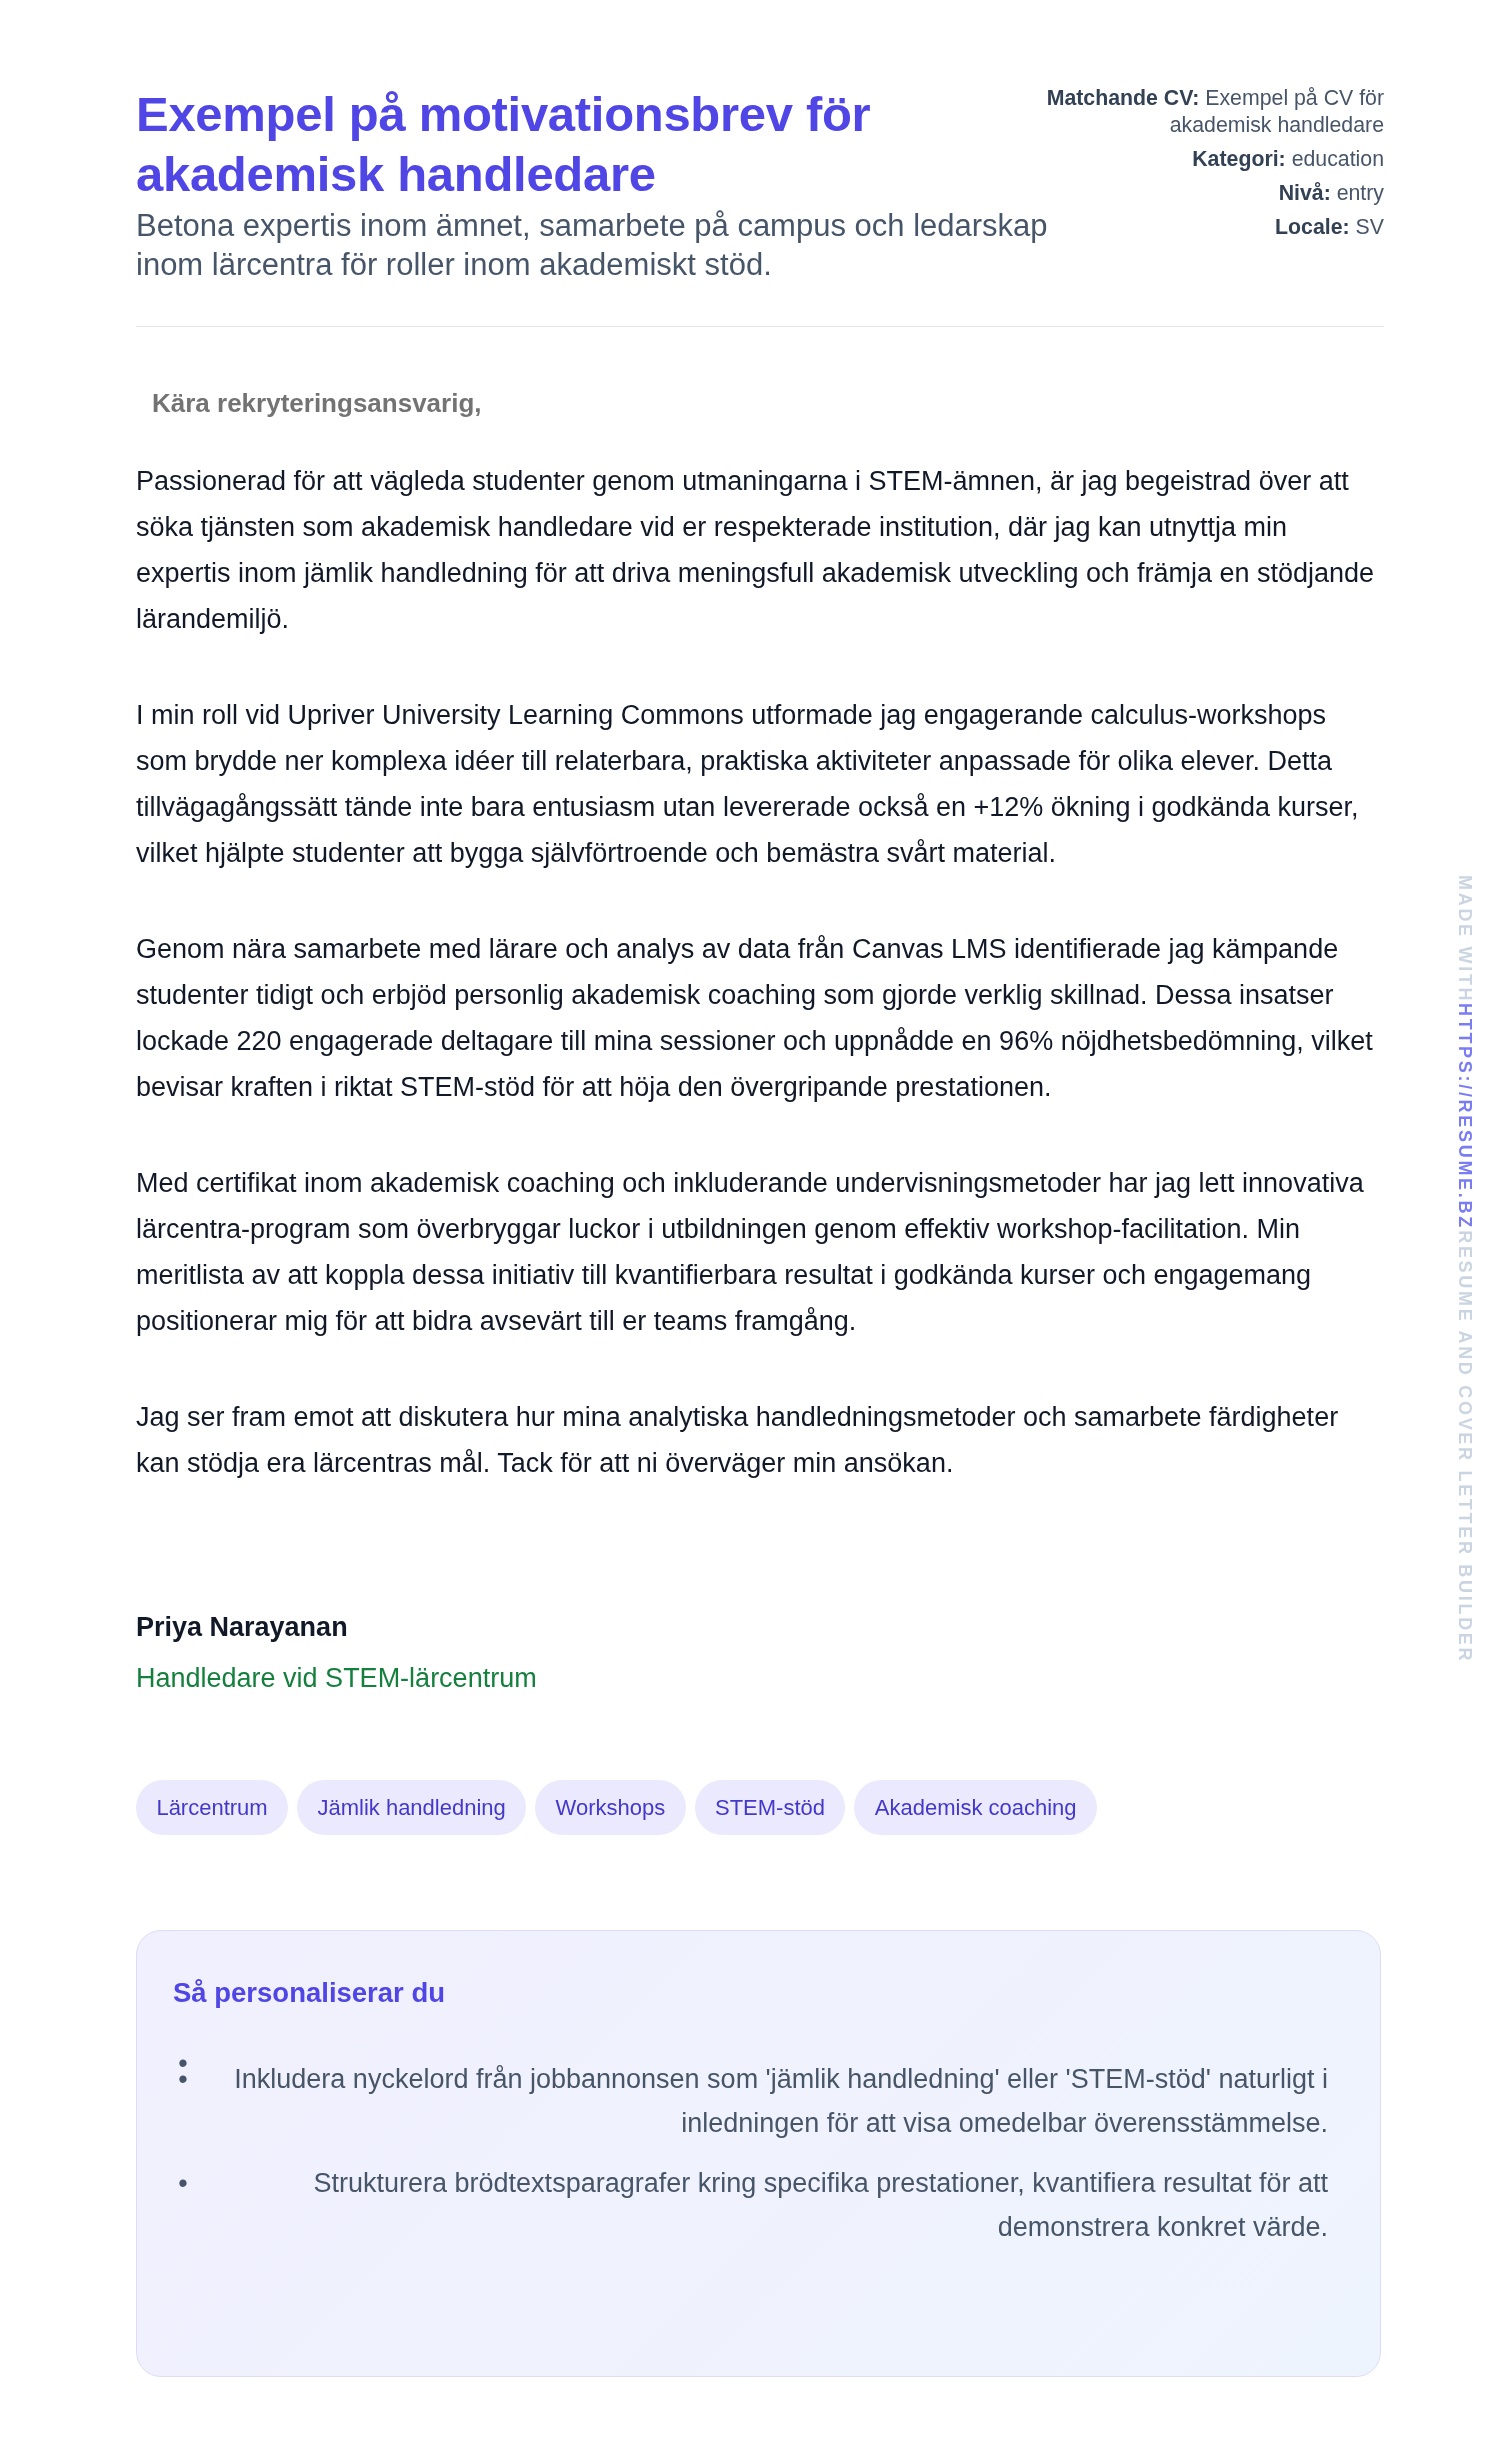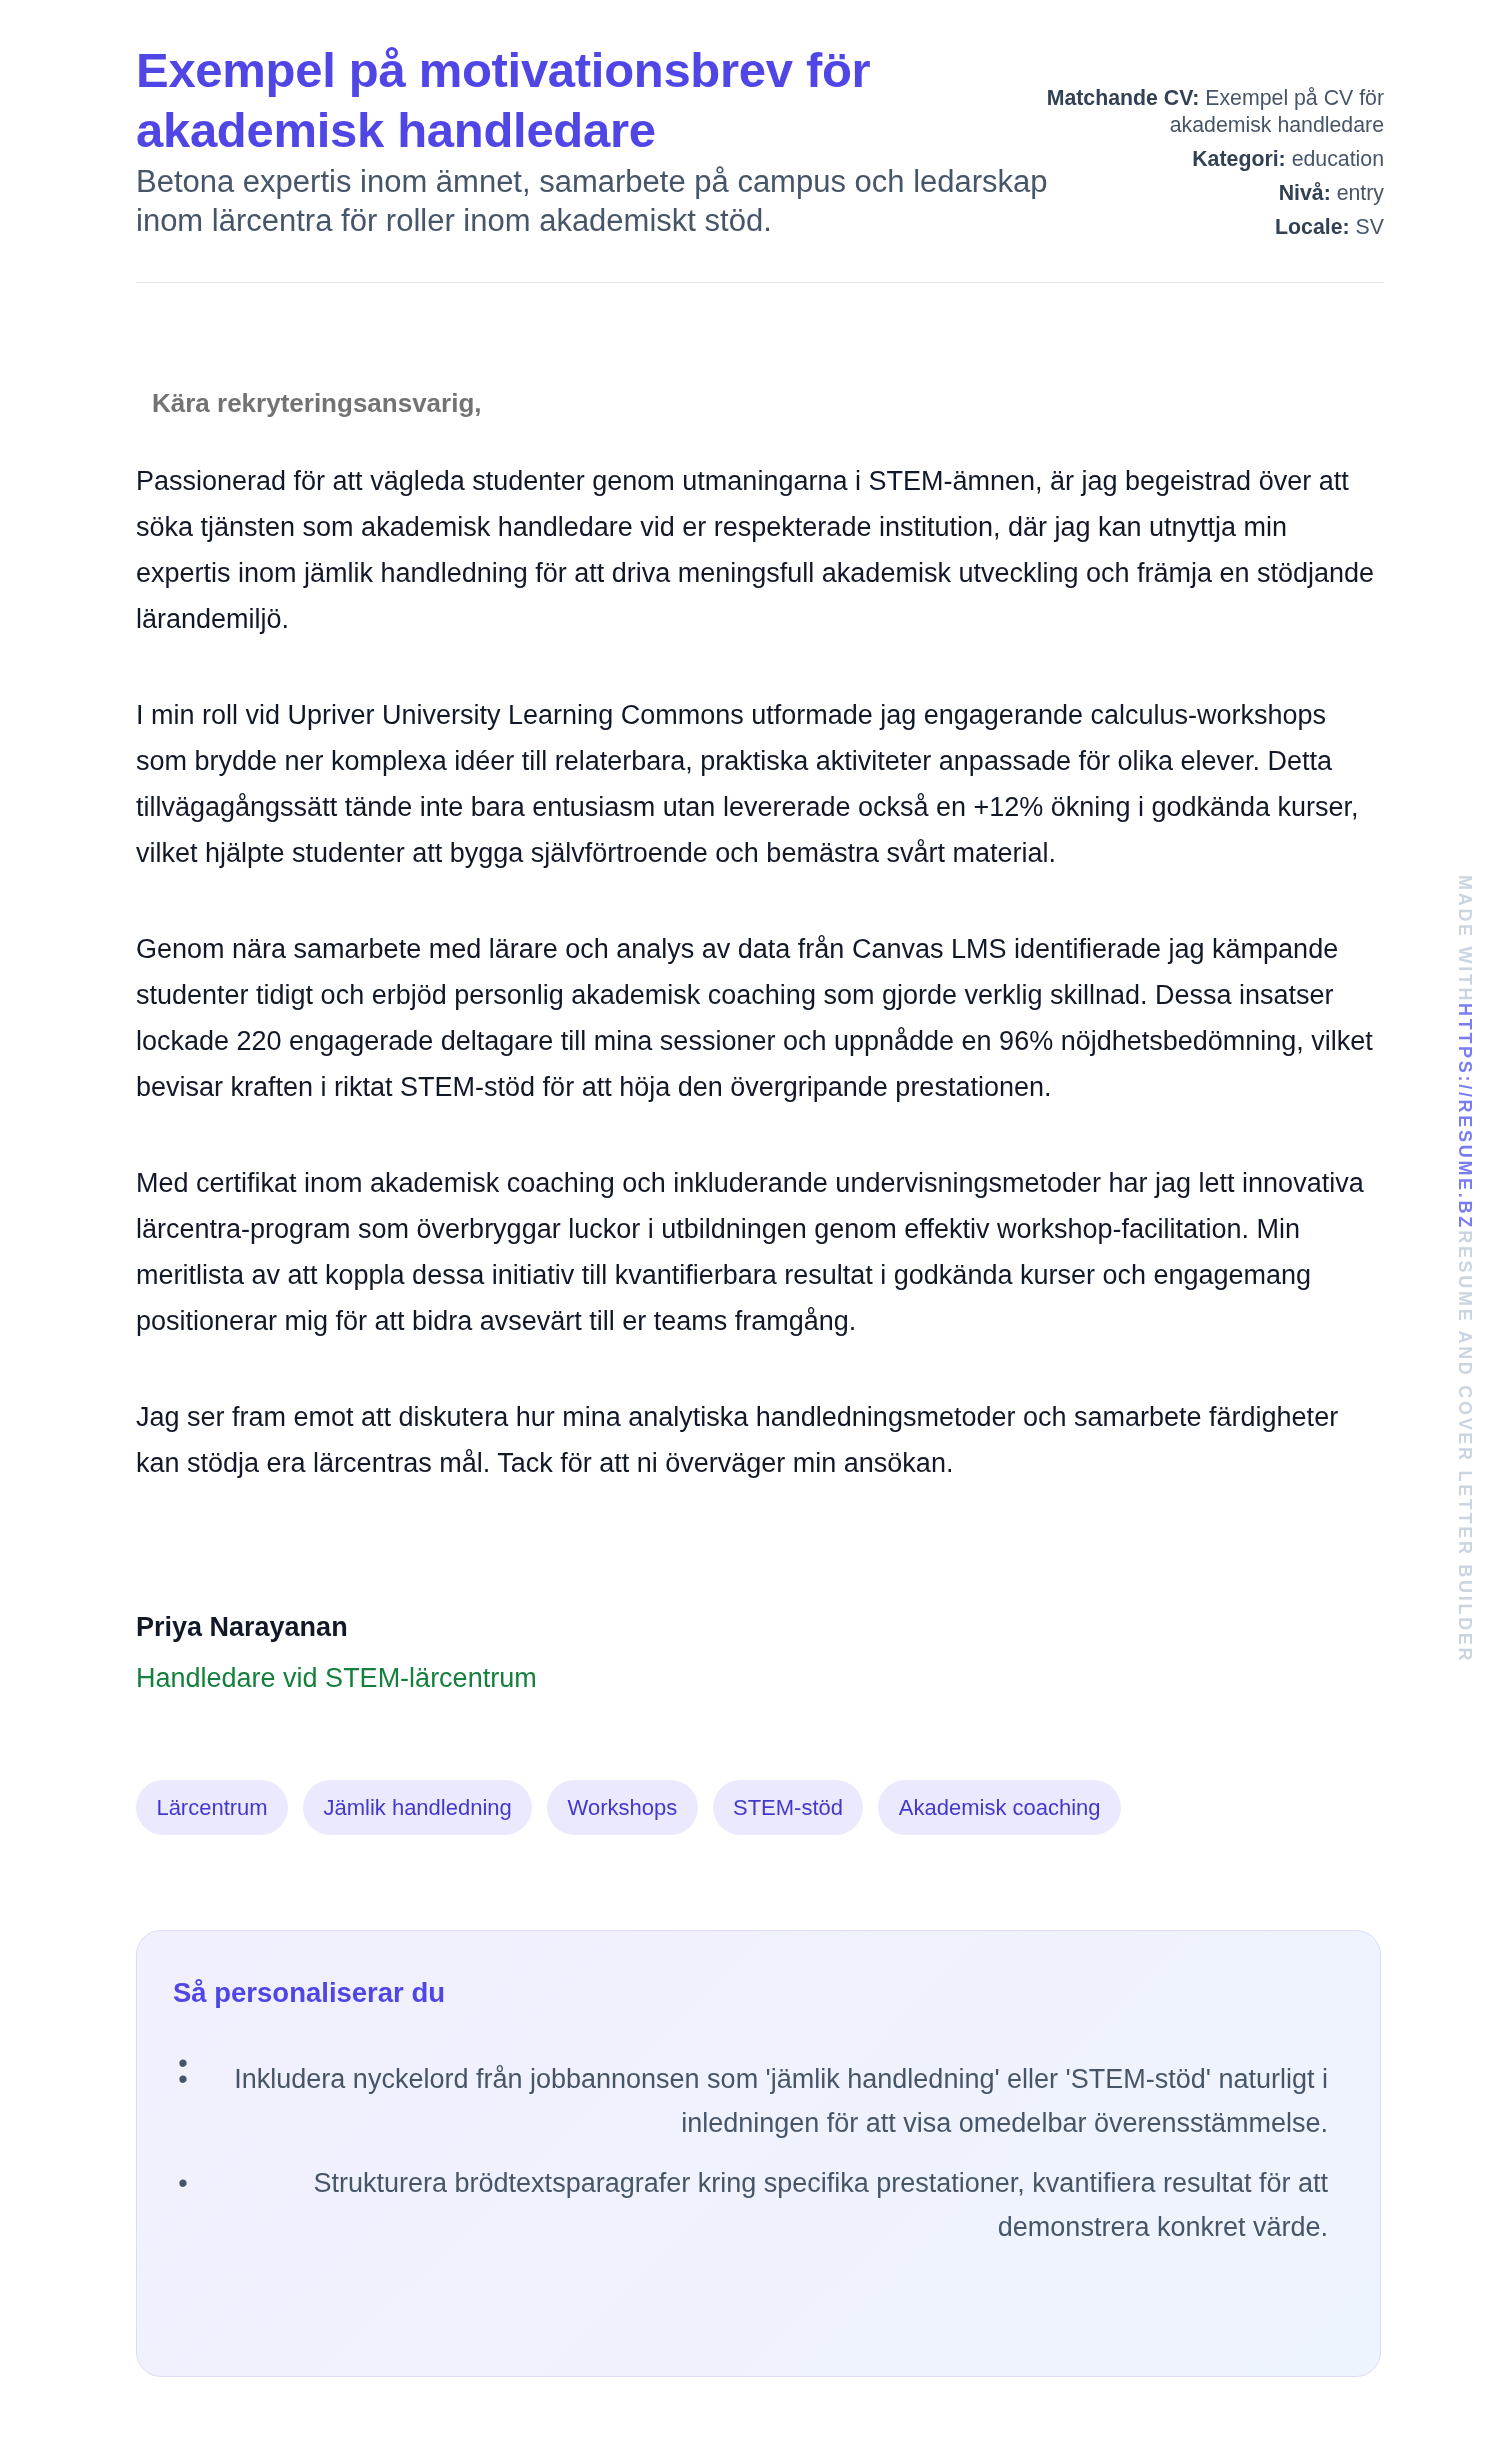--- a/index.html
+++ b/index.html
@@ -12,21 +12,21 @@
       overflow: hidden;
     }
     .page {
       position: absolute;
       left: 136px;
       top: 0;
       width: 1248px;
     }
     .header {
       position: relative;
-      padding-top: 40px;
+      padding-top: 84px;
       height: 242px;
       border-bottom: 1.8px solid #e5e7eb;
     }
     .title-block { width: 933px; }
     .page-title {
       margin: 0;
       font-size: 49px;
       line-height: 60px;
       font-weight: 700;
       color: #4f46e5;
@@ -86,21 +86,21 @@
     .sig-role {
       font-size: 27px;
       color: #15803d;
       margin: 0;
     }
     .tags {
       position: absolute;
       top: 1780px;
       left: 0;
       display: flex;
-      gap: 15px;
+      gap: 9px;
     }
     .tag {
       background: #ebe9fd;
       color: #4338ca;
       font-size: 22px;
       font-weight: 500;
       height: 55px;
       line-height: 55px;
       padding: 0 20.4px;
       border-radius: 27.5px;

